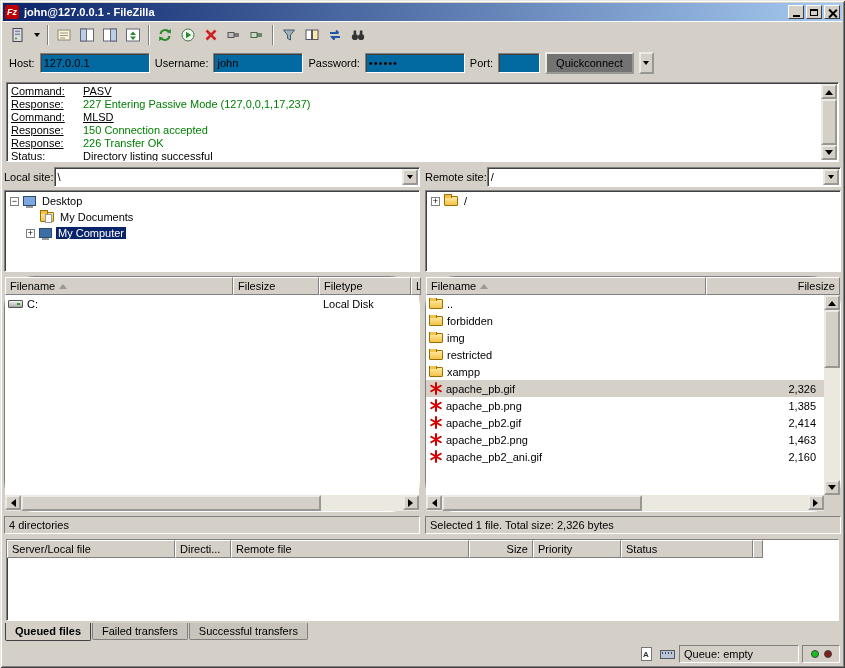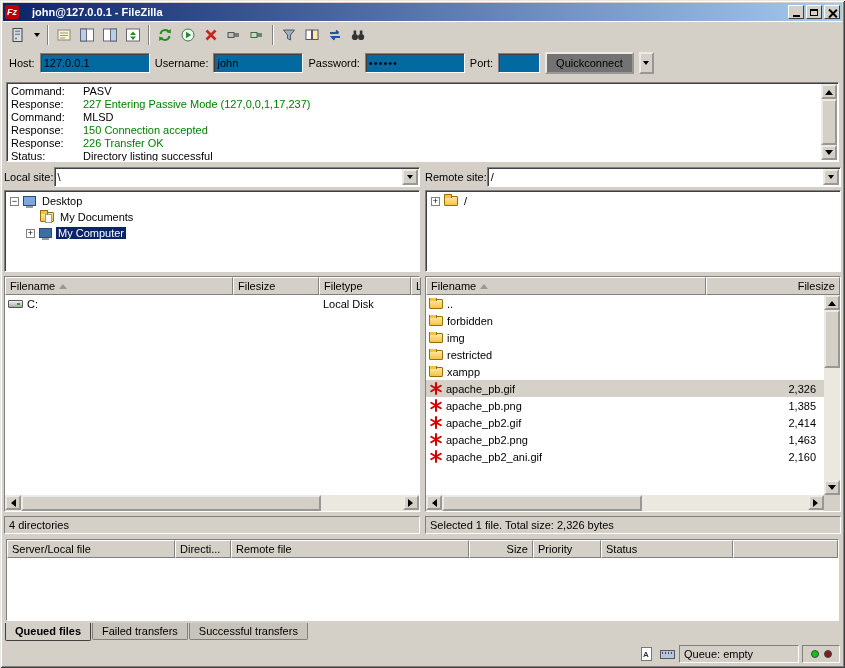--- a/index.html
+++ b/index.html
@@ -7,21 +7,21 @@
   body { font-family:"Liberation Sans", sans-serif; font-size:11px; color:#000; }
 
   .window{
     width:845px; height:668px; background:#d4d0c8; overflow:hidden;
     box-shadow: inset 1px 1px 0 #e9e7e1, inset -1px -1px 0 #404040,
                 inset 2px 2px 0 #ffffff, inset -2px -2px 0 #808080;
     padding:3px; display:flex; flex-direction:column;
   }
 
   
-  .titlebar{height:18px; flex:none; display:flex; align-items:center; gap:13px;
+  .titlebar{height:18px; flex:none; display:flex; align-items:center; gap:5px;
     background:linear-gradient(to right,#0a246a,#a6caf0); padding:0 2px; color:#fff;}
   .app-logo{width:14px;height:14px;background:#bf0000;color:#fff;font-weight:bold;
     font-size:9px;line-height:14px;text-align:center;border-radius:2px;font-style:italic;flex:none;}
   .title-text{font-weight:bold; font-size:11px; flex:1; white-space:nowrap; overflow:hidden;}
   .winbtns{display:flex; gap:2px; align-items:center;}
   .winbtn{width:16px;height:14px;background:#d4d0c8;border:1px solid;
     border-color:#fff #404040 #404040 #fff; display:flex;align-items:center;justify-content:center;position:relative;}
   .g-min{width:7px;height:2px;background:#000;margin-top:7px;}
   .g-max{width:8px;height:7px;border:1px solid #000;border-top:2px solid #000;}
   .g-close{width:9px;height:9px;position:relative;}
@@ -55,21 +55,21 @@
   
   .sunkenw{background:#fff;border:1px solid;border-color:#808080 #fff #fff #808080;
     box-shadow:inset 1px 1px 0 #404040;}
   .sunkeng{background:#d4d0c8;border:1px solid;border-color:#808080 #fff #fff #808080;}
 
   
   .logwrap{padding:4px 3px 2px;flex:none;}
   .log{height:80px;position:relative;overflow:hidden;padding:2px 20px 2px 4px;}
   .log-line{line-height:13px;white-space:nowrap;}
   .log-label{display:inline-block;width:72px;}
-  .t-response{color:#008000;} .t-command{color:#000000;} .t-status{color:#000000;}
+  .t-response{color:#008000;} .t-command{color:#000000;text-decoration:underline;} .t-status{color:#000000;}
 
   
   .vscroll{position:absolute;top:1px;right:1px;bottom:1px;width:16px;background:#ebe8e0;}
   .sbtn{width:16px;height:15px;background:#d4d0c8;border:2px outset #eceae4;
     display:flex;align-items:center;justify-content:center;}
   .vthumb{position:absolute;left:0;width:16px;background:#d4d0c8;border:2px outset #eceae4;}
   .a-up{width:0;height:0;border:4px solid transparent;border-bottom:5px solid #000;margin-top:-3px;}
   .a-down{width:0;height:0;border:4px solid transparent;border-top:5px solid #000;margin-bottom:-3px;}
   .a-left{width:0;height:0;border:4px solid transparent;border-right:5px solid #000;margin-left:-3px;}
   .a-right{width:0;height:0;border:4px solid transparent;border-left:5px solid #000;margin-right:-3px;}
@@ -104,41 +104,41 @@
   .icon-broken i:nth-child(2){transform:rotate(60deg);}
   .icon-broken i:nth-child(3){transform:rotate(-60deg);}
   .icon-drive{width:15px;height:8px;background:linear-gradient(#f2f2f2,#a8a8a8);
     border:1px solid #555;border-radius:1px;position:relative;flex:none;}
   .icon-drive::after{content:"";position:absolute;right:2px;top:2px;width:3px;height:2px;background:#2ca02c;}
   .icon-monitor{width:13px;height:10px;border:1px solid #2b4a70;background:#7ea6e0;position:relative;flex:none;}
   .icon-monitor.dark{background:#3b6ea5;}
   .icon-monitor::after{content:"";position:absolute;left:2px;bottom:-3px;width:7px;height:2px;background:#9a9a9a;}
 
   
-  .filebox{flex:1;display:flex;flex-direction:column;min-height:0;position:relative;}
+  .filebox{flex:1;display:flex;flex-direction:column;min-height:0;position:relative;border-radius:31px;}
   .lvheader{height:18px;flex:none;display:flex;background:#d4d0c8;}
   .hcell{height:18px;background:#d4d0c8;border:1px solid;border-color:#fff #808080 #808080 #fff;
     display:flex;align-items:center;padding:0 4px;gap:4px;overflow:hidden;white-space:nowrap;flex:none;}
   .hcell.fill{flex:1;}
   .sortarrow{width:0;height:0;border:4px solid transparent;border-bottom:5px solid #9a9890;margin-bottom:3px;}
   .lvbody{flex:1;position:relative;background:#fff;overflow:hidden;}
   .lv-row{height:17px;display:flex;align-items:center;white-space:nowrap;}
   .lv-row.sel{background:#d5d1c9;}
   .c-icon-name{display:flex;align-items:center;gap:4px;padding-left:3px;overflow:hidden;flex:none;}
   .loc-name{width:228px;} .loc-size{width:86px;} .loc-type{width:92px;padding-left:4px;flex:none;}
   .rem-name{width:280px;}
   .rem-size{flex:1;text-align:right;padding-right:8px;}
   .rem-rows{margin-right:16px;}
   .panestatus{height:18px;flex:none;margin-top:4px;display:flex;align-items:center;padding:0 4px;}
 
   
   .queuewrap{flex:none;padding:5px 3px 2px;}
-  .queuebox{height:82px;display:flex;flex-direction:column;}
+  .queuebox{height:82px;display:flex;flex-direction:row;}
   .q-c1{width:168px;} .q-c2{width:56px;align-items:center;} .q-c3{width:238px;}
-  .q-c4{width:64px;justify-content:flex-end;} .q-c5{width:68px;} .q-c6{width:132px;}
+  .q-c4{width:64px;justify-content:flex-end;} .q-c5{width:88px;} .q-c6{width:132px;}
   .qbody{flex:1;background:#fff;}
 
   
   .tabsrow{height:19px;flex:none;display:flex;align-items:flex-start;padding-left:2px;gap:1px;}
   .tab{padding:1px 9px 0;border:1px solid #808080;border-top:none;background:#c8c4bc;
     height:17px;line-height:15px;border-radius:0 0 2px 2px;}
   .tab.active{background:#d4d0c8;font-weight:bold;height:18px;border-color:#404040;}
 
   
   .bottombar{height:23px;flex:none;display:flex;align-items:center;gap:3px;padding:2px 2px 1px;}

